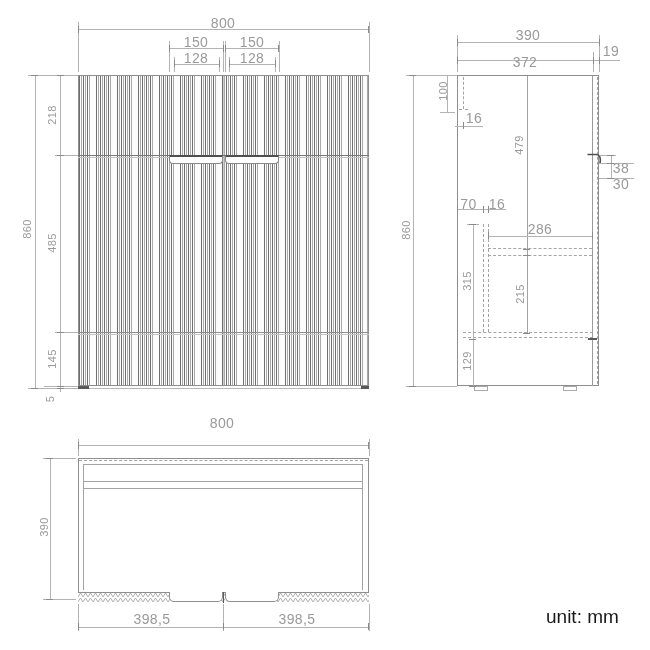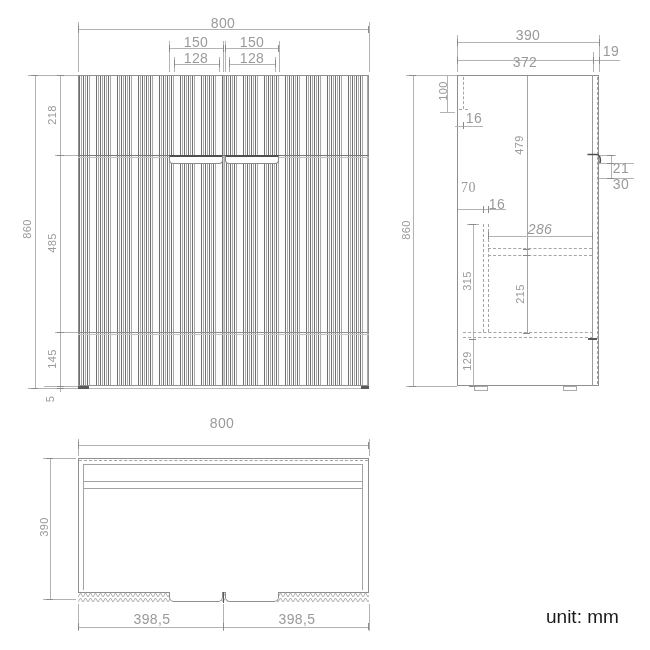--- a/index.html
+++ b/index.html
@@ -148,34 +148,34 @@
     <div class="tkh" style="left:523px;top:249.3px;"></div>
     <div class="dimv" style="left:519px;top:145px;">479</div>
 
     <div class="h" style="left:600px;top:155.3px;width:16px;"></div>
     <div class="h" style="left:599px;top:162.7px;width:35px;"></div>
     <div class="h" style="left:599px;top:177.9px;width:35px;"></div>
     <div class="v" style="left:610.5px;top:155.3px;height:22.6px;"></div>
     <div class="tkh" style="left:607px;top:155.3px;"></div>
     <div class="tkh" style="left:607px;top:162.7px;"></div>
     <div class="tkh" style="left:607px;top:177.9px;"></div>
-    <div class="dimh" style="left:621px;top:167.5px;">21</div>
+    <div class="dimh" style="left:621px;top:167.5px;">38</div>
     <div class="dimh" style="left:621px;top:184px;">30</div>
 
     <div class="h" style="left:457px;top:209.3px;width:49px;"></div>
     <div class="tkv" style="left:457px;top:205.8px;"></div>
     <div class="tkv" style="left:482.7px;top:205.8px;"></div>
     <div class="tkv" style="left:488.3px;top:205.8px;"></div>
-    <div class="dimh" style="left:468.5px;top:188px;font-family:Liberation Serif, serif;">70</div>
+    <div class="dimh" style="left:468.5px;top:204px;">70</div>
     <div class="dimh" style="left:497px;top:204px;">16</div>
 
     <div class="h" style="left:488.3px;top:235.7px;width:104px;"></div>
     <div class="tkv" style="left:488.3px;top:232.2px;"></div>
     <div class="tkv" style="left:591.5px;top:232.2px;"></div>
-    <div class="dimh" style="left:540px;top:229px;font-style:italic;">286</div>
+    <div class="dimh" style="left:540px;top:229px;">286</div>
 
     <div class="h" style="left:467px;top:224px;width:12px;"></div>
     <div class="v" style="left:472.7px;top:224px;height:161.7px;"></div>
     <div class="tkh" style="left:469.2px;top:224px;"></div>
     <div class="tkh" style="left:469.2px;top:338.7px;"></div>
     <div class="tkh" style="left:469.2px;top:385.7px;"></div>
     <div class="dimv" style="left:467px;top:280.5px;">315</div>
     <div class="dimv" style="left:466.5px;top:360.5px;">129</div>
 
     <div class="tkh" style="left:523px;top:255px;"></div>

